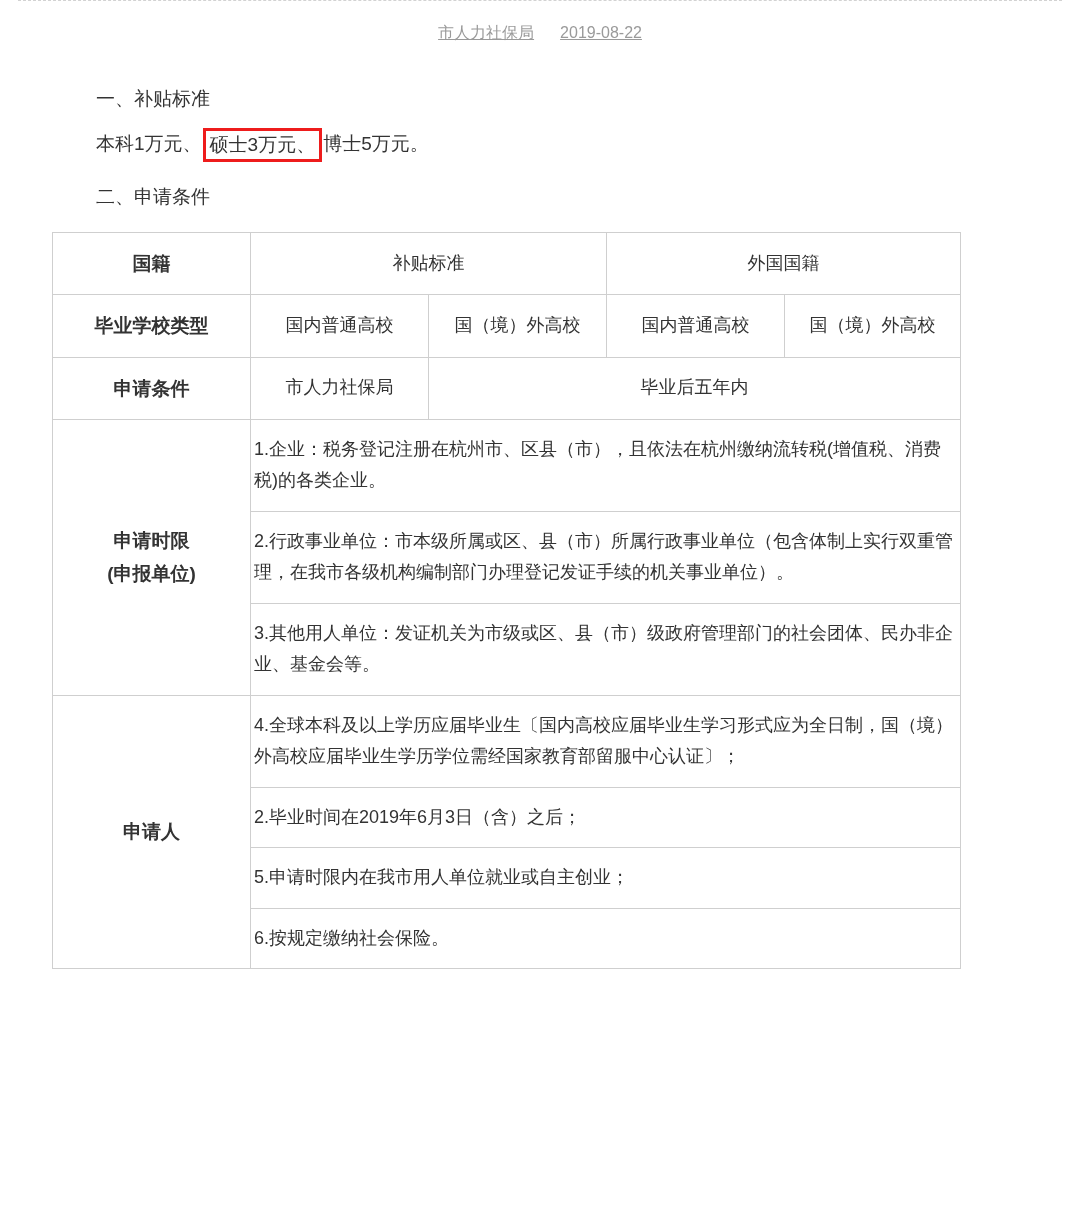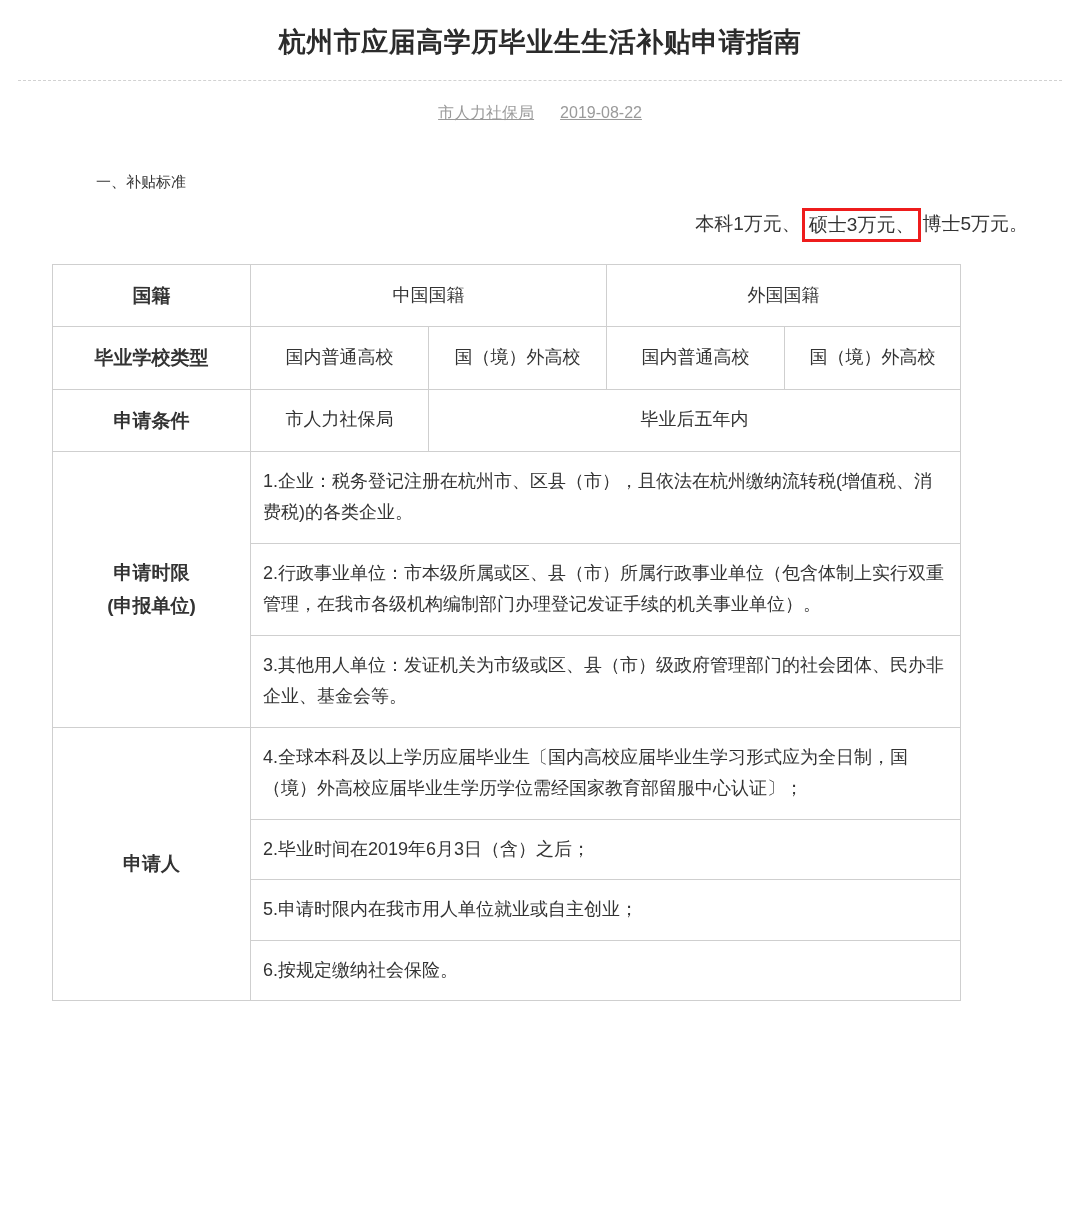--- a/index.html
+++ b/index.html
@@ -40,50 +40,49 @@
     text-decoration: underline;
   }
   .meta-line .meta-sep {
     display: inline-block;
     width: 26px;
   }
   .body-wrap {
     padding: 0 52px 30px 52px;
   }
   .section-heading {
-    font-size: 15px;
+    font-size: 19px;
     color: #333333;
-    margin: 29px 0 14px 44px;
+    margin: 22px 0 14px 44px;
     font-family: Liberation Serif, serif;
   }
   .para {
     font-size: 19px;
     color: #333333;
     margin: 0 0 6px 44px;
     line-height: 1.9;
-    text-align: right;
   }
   .highlight-box {
     display: inline-block;
     border: 3px solid #ee1c1c;
     padding: 0 4px;
     margin: 0 1px;
     line-height: 1.45;
     vertical-align: middle;
   }
   table.cond-table {
     width: 908px;
     margin: 22px 0 0 0;
     border-collapse: collapse;
     table-layout: fixed;
     font-size: 18px;
   }
   table.cond-table td {
     border: 1px solid #cfcfcf;
-    padding: 14px 12px;
+    padding: 14px 3px;
     vertical-align: middle;
     line-height: 1.75;
     color: #333333;
   }
   td.rowhead {
     text-align: center;
     font-weight: bold;
     font-size: 19px;
   }
   td.center {
@@ -98,47 +97,47 @@
   }
   .spacer-bottom {
     height: 14px;
   }
 </style>
 </head>
 <body>
 
 <div class="page">
 
-  <div class="doc-title">杭州市应届高学历毕业生生活补贴申请指南</div>
   <div class="title-divider"></div>
 
   <div class="meta-line">
     <span>市人力社保局</span><span class="meta-sep"></span><span>2019-08-22</span>
   </div>
 
   <div class="body-wrap">
 
     <div class="section-heading">一、补贴标准</div>
     <div class="para">
       <span>本科1万元、</span><span class="highlight-box">硕士3万元、</span><span>博士5万元。</span>
     </div>
 
+    <div class="section-heading">二、申请条件</div>
 
     <table class="cond-table">
       <colgroup>
         <col style="width:198px">
         <col style="width:178px">
         <col style="width:178px">
         <col style="width:178px">
         <col style="width:176px">
       </colgroup>
       <tbody>
         <tr>
           <td class="rowhead">国籍</td>
-          <td class="center" colspan="2">中国国籍</td>
+          <td class="center" colspan="2">补贴标准</td>
           <td class="center" colspan="2">外国国籍</td>
         </tr>
         <tr>
           <td class="rowhead">毕业学校类型</td>
           <td class="center">国内普通高校</td>
           <td class="center">国（境）外高校</td>
           <td class="center">国内普通高校</td>
           <td class="center">国（境）外高校</td>
         </tr>
         <tr>

